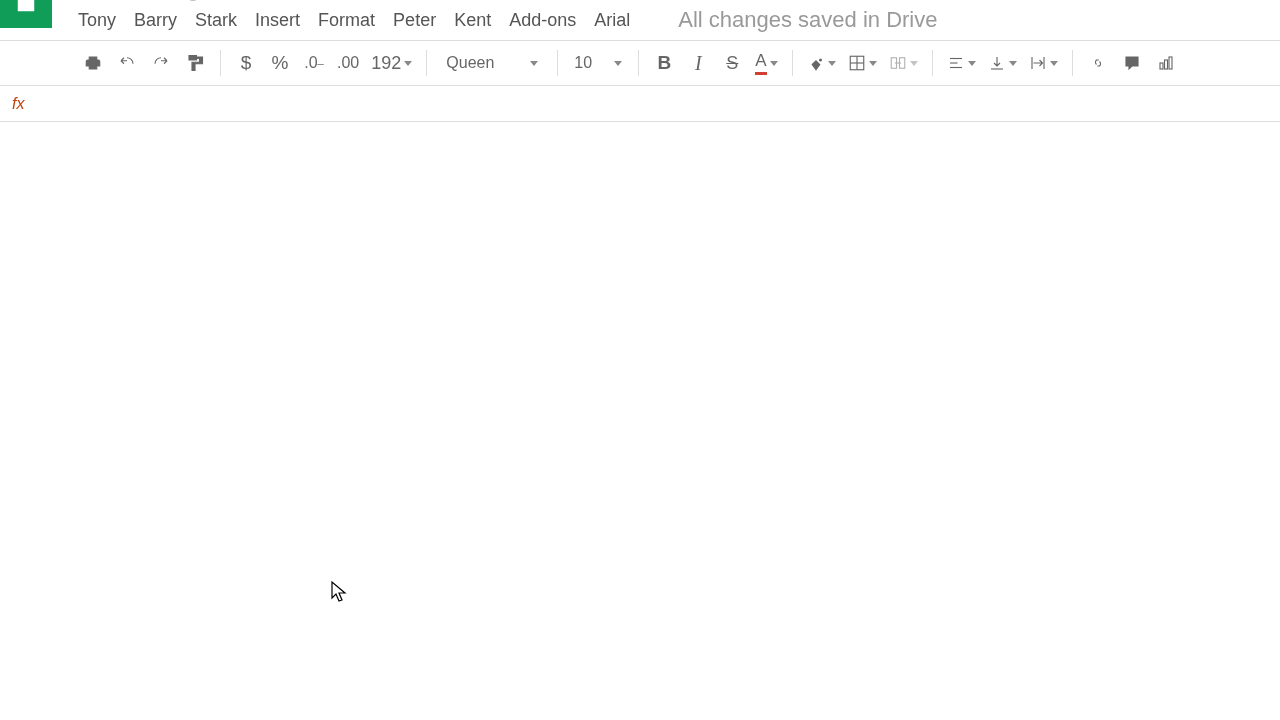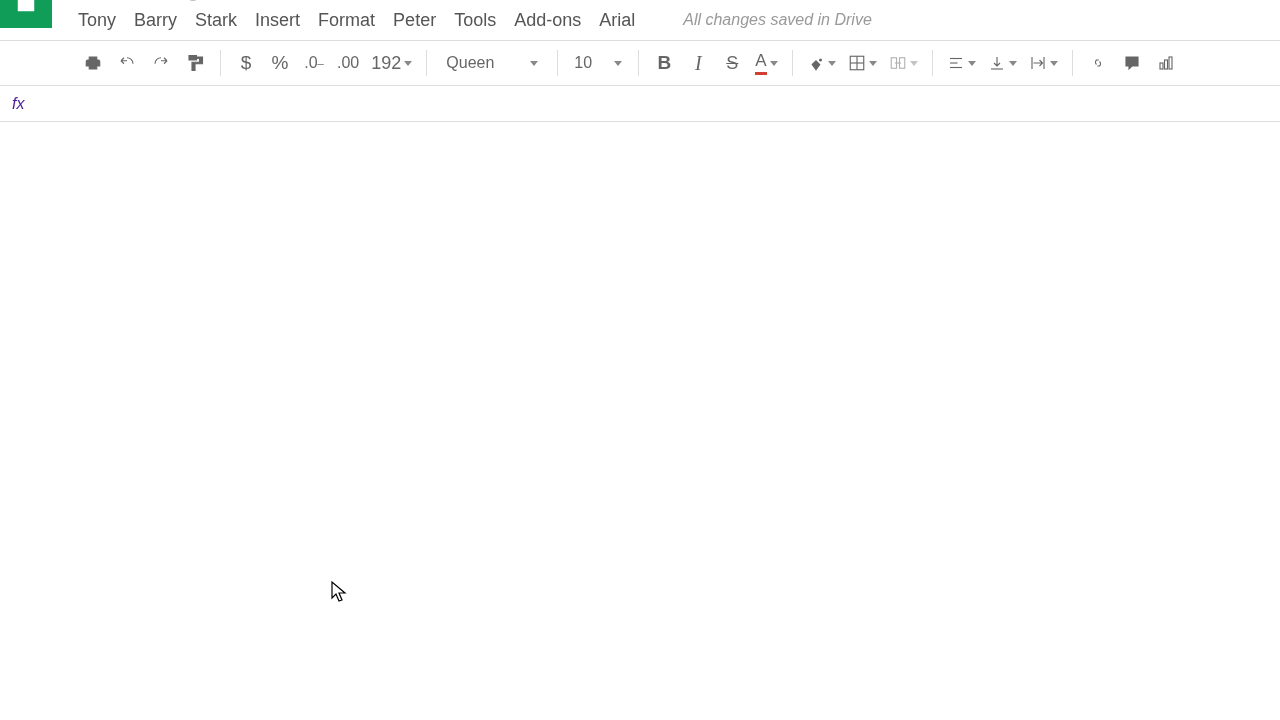--- a/index.html
+++ b/index.html
@@ -38,21 +38,21 @@
   .menu-bar {
     display: flex;
     align-items: center;
     gap: 18px;
     padding: 0 0 0 78px;
     height: 40px;
     font-size: 18px;
     color: #555;
   }
   .menu-bar span { cursor: pointer; }
-  .save-status { color: #999; font-size: 16px; font-style: italic; }
+  .save-status { color: #999; font-size: 22px; }
   .toolbar {
     display: flex;
     align-items: center;
     height: 46px;
     border-top: 1px solid #ddd;
     border-bottom: 1px solid #ddd;
     padding: 0 10px 0 78px;
     gap: 4px;
     color: #666;
   }
@@ -88,21 +88,21 @@
   .tri-down { width:0;height:0;border-left:4px solid transparent;border-right:4px solid transparent;border-top:5px solid #888; display:inline-block; margin-left:3px; vertical-align: middle;}
   .fx-bar {
     height: 36px;
     display: flex;
     align-items: center;
     border-bottom: 1px solid #ddd;
     padding-left: 12px;
   }
   .fx-label {
     font-style: italic;
-    color: #4c1d95;
+    color: #c2410c;
     font-size: 16px;
     width: 40px;
   }
   .fx-input {
     flex: 1;
     border: none;
     outline: none;
     font-size: 15px;
     padding: 4px;
   }
@@ -212,21 +212,21 @@
   <span style="color:#bbb;position:relative;top:-12px;">Student Progress</span>
 </div>
 
 <div class="menu-bar">
   <span>Tony</span>
   <span>Barry</span>
   <span>Stark</span>
   <span>Insert</span>
   <span>Format</span>
   <span>Peter</span>
-  <span>Tools</span>
+  <span>Kent</span>
   <span>Add-ons</span>
   <span>Arial</span>
   <span style="width:12px"></span>
   <span class="save-status">All changes saved in Drive</span>
 </div>
 
 <div class="toolbar">
   <div class="tool-btn">
     <svg class="icon-svg fill-icon" viewBox="0 0 24 24">
         <path d="M19 8H5c-1.1 0-2 .9-2 2v6h4v4h10v-4h4v-6c0-1.1-.9-2-2-2zM7 4h10v3H7z" fill="#666"></path>

